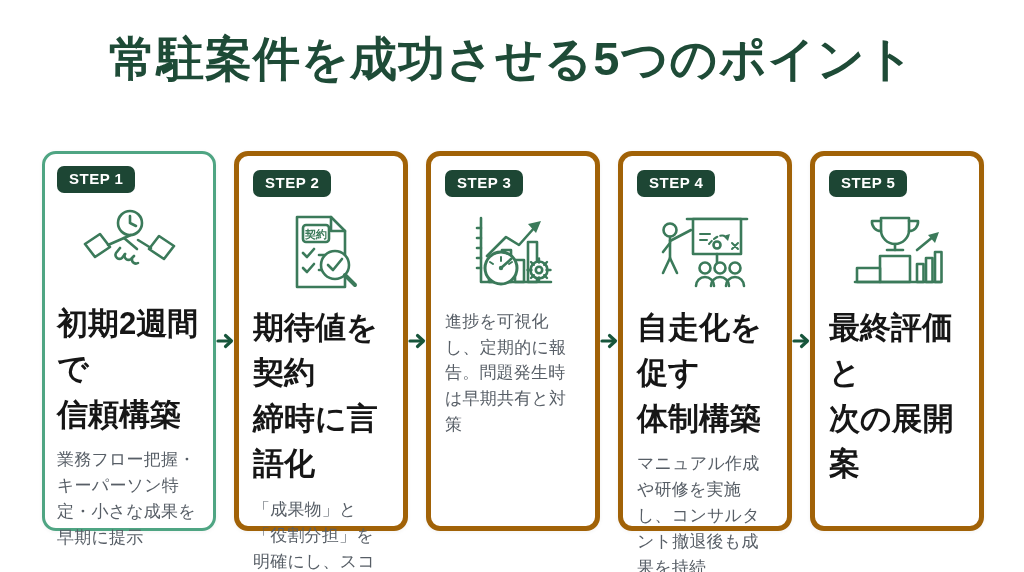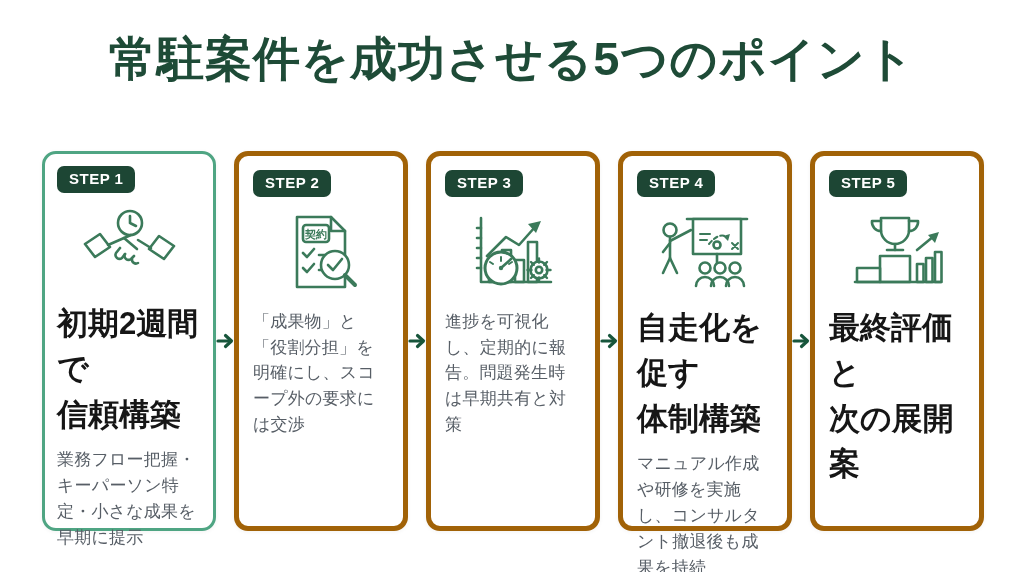--- a/index.html
+++ b/index.html
@@ -127,20 +127,22 @@
           <text x="47" y="28" text-anchor="middle" font-size="11" font-weight="bold" fill="#3b7a5a" stroke="none">契約</text>
           <path d="M34 43 l4 4 7 -8"></path>
             <path d="M50 45 h13"></path>
           <path d="M34 58 l4 4 7 -8"></path>
             <path d="M50 60 h10"></path>
           <circle cx="66" cy="55" r="14" fill="#ffffff"></circle>
           <path d="M59 55 l5 5 9 -11"></path>
           <path d="M76 65 L86 75" stroke-width="4"></path>
         </svg>
       </div>
+      <div class="step-title">期待値を契約
+締時に言語化</div>
       <div class="step-desc">「成果物」と「役割分担」を明確にし、スコープ外の要求には交渉</div>
     </div>
 
     <div class="arrow-cell">
       <svg width="18" height="18" viewBox="0 0 18 18" fill="none" stroke="#17553b" stroke-width="3.2" stroke-linecap="round" stroke-linejoin="round">
         <path d="M2 9 H14"></path>
           <path d="M9.5 3.5 L15.5 9 L9.5 14.5"></path>
       </svg>
     </div>
 

